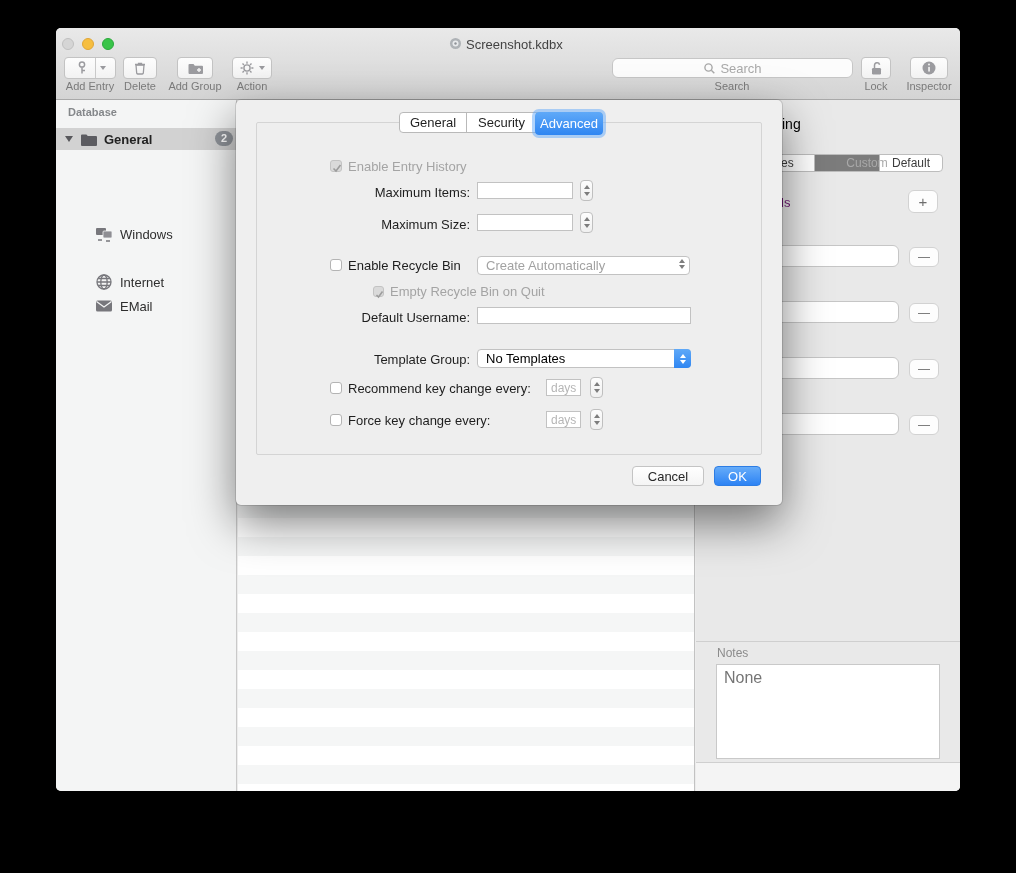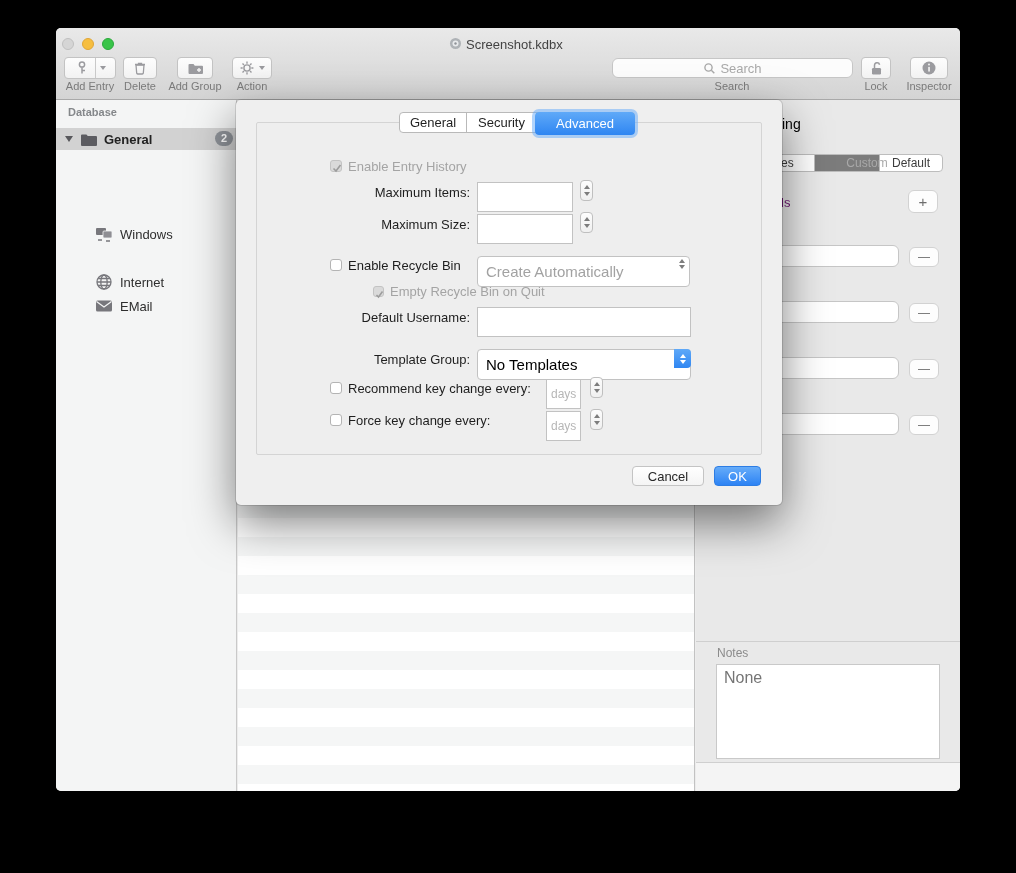--- a/index.html
+++ b/index.html
@@ -50,27 +50,27 @@
   .dtabs{position:absolute;left:163px;top:12px;display:flex;height:21px;background:#fff;border:1px solid #b9b9b9;border-radius:4px;}
   .dtabs .t{font-size:13px;color:#1f1f1f;display:flex;align-items:center;justify-content:center;border-left:1px solid #b9b9b9;}
   .dtabs .t:first-child{border-left:none;}
   .dtabs .t.sel{background:linear-gradient(#5fa9f8,#2f86f2);color:#fff;border-radius:4px;margin:-1px;height:23px;
     box-shadow:0 0 0 3px rgba(100,170,250,.5);border-left:none;}
   .cb{position:absolute;width:12px;height:12px;background:#fff;border:1px solid #b4b4b4;border-radius:3px;}
   .cb.dis{background:#dadada;border-color:#c3c3c3;}
   .dlabel{position:absolute;font-size:13px;color:#1e1e1e;}
   .dlabel.gray{color:#a4a4a4;}
   .dlabel.r{text-align:right;}
-  .dinput{position:absolute;background:#fff;border:1px solid #c2c2c2;font-size:12px;padding:14px 4px;color:#333;}
+  .dinput{position:absolute;background:#fff;border:1px solid #c2c2c2;font-size:12px;padding:1px 4px;color:#333;}
   .dinput::placeholder{color:#b6b6b6;}
   .stepper{position:absolute;width:13px;height:21px;background:linear-gradient(#fdfdfd,#f0f0f0);border:1px solid #bfbfbf;
     border-radius:4px;display:flex;flex-direction:column;align-items:center;justify-content:center;gap:3px;}
   .tu{width:0;height:0;border-left:3px solid transparent;border-right:3px solid transparent;border-bottom:4px solid #7d7d7d;}
   .td{width:0;height:0;border-left:3px solid transparent;border-right:3px solid transparent;border-top:4px solid #7d7d7d;}
-  .popup{position:absolute;height:31px;background:#fff;border:1px solid #c2c2c2;border-radius:4px;font-size:15px;
+  .popup{position:absolute;height:19px;background:#fff;border:1px solid #c2c2c2;border-radius:4px;font-size:13px;
     display:flex;align-items:center;padding-left:8px;}
   .popup.dis{color:#a2a2a2;}
   .popup .caret{position:absolute;right:4px;top:2px;display:flex;flex-direction:column;gap:2px;align-items:center;}
   .bluecap{position:absolute;right:-1px;top:-1px;width:17px;height:19px;background:linear-gradient(#5fa9f8,#2f86f2);
     border-radius:0 4px 4px 0;display:flex;flex-direction:column;align-items:center;justify-content:center;gap:2px;}
   .bluecap .tu{border-bottom-color:#fff;}.bluecap .td{border-top-color:#fff;}
   .btn{position:absolute;height:20px;border-radius:4px;font-size:13px;display:flex;align-items:center;justify-content:center;}
   .btn.plain{background:linear-gradient(#ffffff,#f4f4f4);border:1px solid #c4c4c4;color:#262626;}
   .btn.blue{background:linear-gradient(#66acf9,#2d83f4);border:1px solid #2d7de4;color:#fff;}
 </style>
@@ -229,21 +229,21 @@
       <div class="abs" style="left:0;top:662px;width:264px;height:1px;background:#cfcfcf;"></div>
       <div class="abs" style="left:0;top:663px;width:264px;height:28px;background:#f4f4f4;"></div>
     </div>
 
     <div class="dialog">
       <div class="dlg-box"></div>
 
       <div class="dtabs">
         <div class="t" style="width:66px;">General</div>
         <div class="t" style="width:70px;">Security</div>
-        <div class="t sel" style="width:100px;">Advanced</div>
+        <div class="t sel" style="width:68px;">Advanced</div>
       </div>
 
       <div class="cb dis" style="left:94px;top:60px;">
         <svg width="10" height="10" style="margin:0 0 2px 1px;">
           <path d="M1.5 5.5l2.5 2.5 4.5-6" stroke="#9c9c9c" stroke-width="1.6" fill="none"></path>
         </svg>
       </div>
       <div class="dlabel gray" style="left:112px;top:59px;">Enable Entry History</div>
 
       <div class="dlabel r" style="left:100px;top:85px;width:134px;">Maximum Items:</div>

